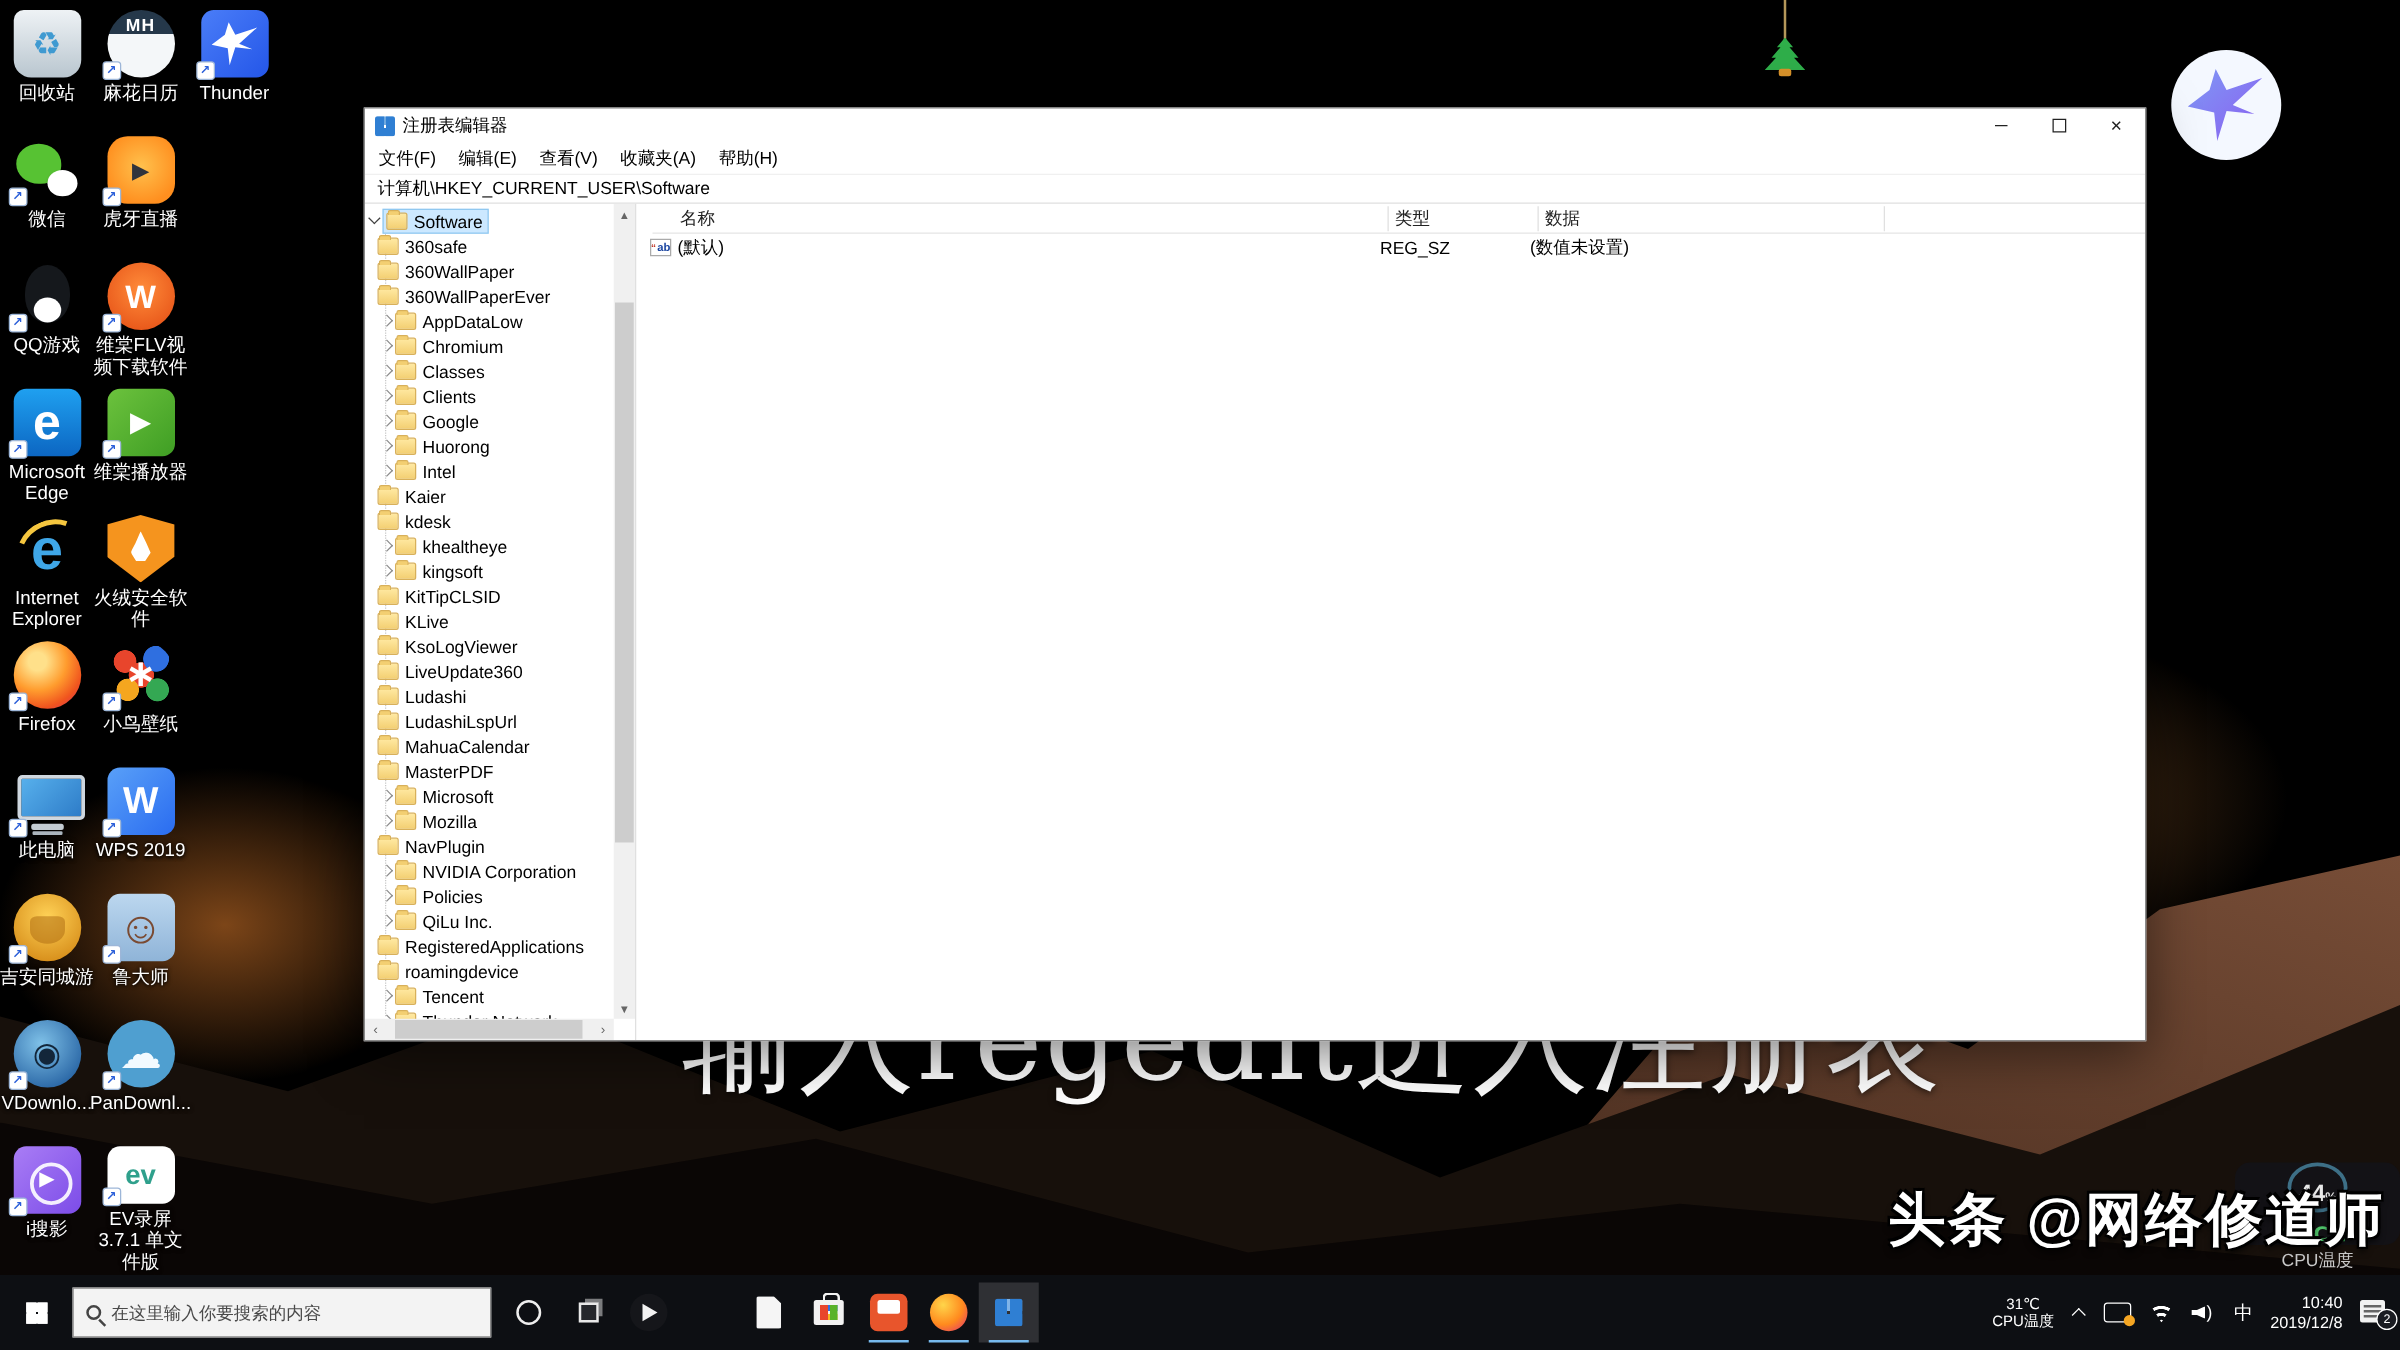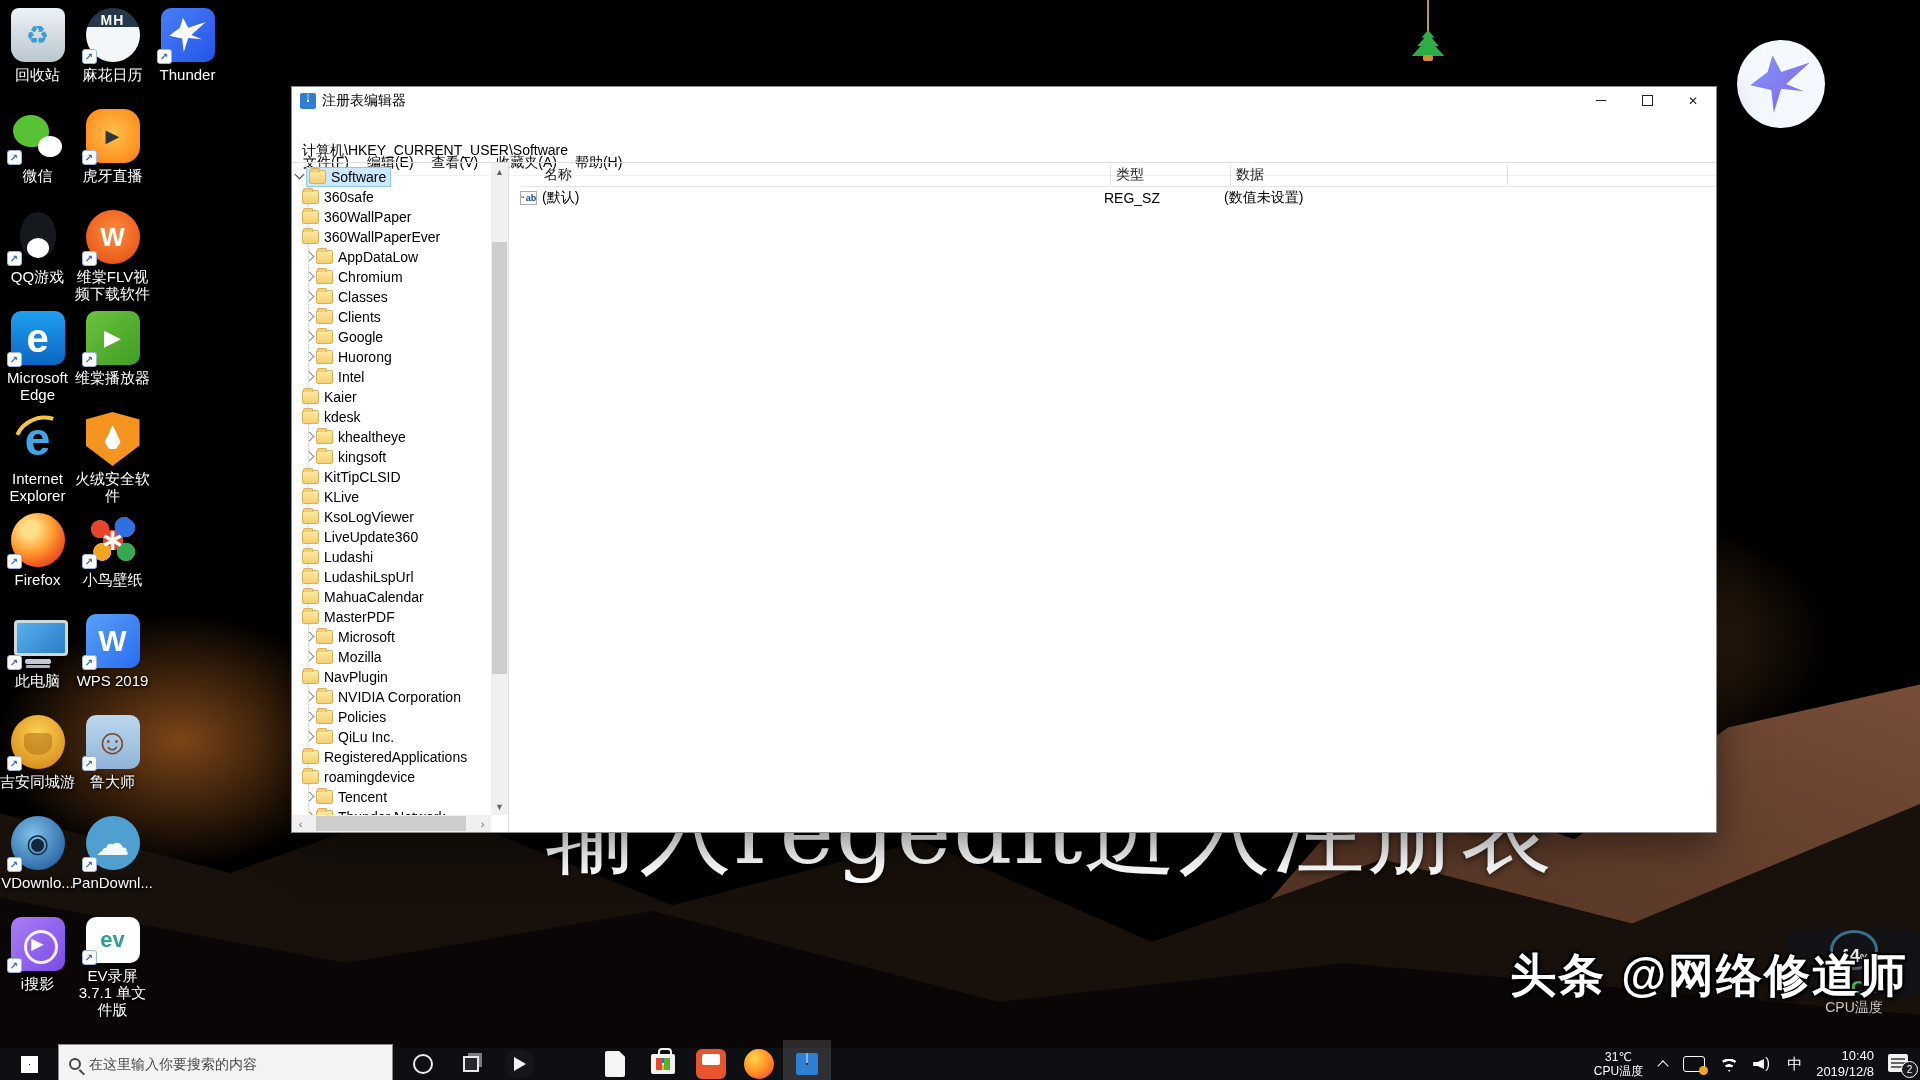--- a/index.html
+++ b/index.html
@@ -69,21 +69,21 @@
   .rw-title{position:absolute;left:0;top:0;right:0;height:27px;background:#fff;display:flex;align-items:center;}
   .rw-appicon{width:16px;height:16px;margin:0 6px 0 8px;background:
      linear-gradient(90deg,#2f7fd3 0 7px,transparent 7px 9px,#2f7fd3 9px 16px),
      linear-gradient(0deg,#2f7fd3 0 7px,transparent 7px 9px,#6fa9e0 9px 16px);border-radius:2px;}
   .rw-title-text{font-size:14px;}
   .rw-controls{position:absolute;right:0;top:0;height:27px;display:flex;}
   .rw-btn{width:46px;height:27px;display:flex;align-items:center;justify-content:center;color:#222;font-size:13px;}
   .rw-min::after{content:"";width:10px;height:1px;background:#222;}
   .rw-max::after{content:"";width:9px;height:9px;border:1px solid #222;}
   .rw-close::after{content:"✕";font-size:12px;}
-  .rw-menus{position:absolute;left:0;top:27px;right:0;height:26px;display:flex;align-items:center;padding-left:2px;border-bottom:1px solid #f0f0f0;margin-top:36px;}
+  .rw-menus{position:absolute;left:0;top:27px;right:0;height:26px;display:flex;align-items:center;padding-left:2px;border-bottom:1px solid #f0f0f0;}
   .rw-menu{padding:0 9px;height:100%;display:flex;align-items:center;}
   .rw-address{position:absolute;left:0;top:53px;right:0;height:23px;display:flex;align-items:center;padding-left:10px;border-bottom:1px solid #e0e0e0;}
   .rw-body{position:absolute;left:0;top:76px;right:0;bottom:0;}
   
   .tree-pane{position:absolute;left:0;top:0;width:217px;bottom:0;border-right:1px solid #e0e0e0;overflow:hidden;}
   .tree-scroll-v{position:absolute;right:0;top:0;width:17px;bottom:17px;background:#f0f0f0;}
   .tsv-thumb{position:absolute;left:1px;right:1px;top:79px;height:432px;background:#cdcdcd;}
   .tsv-arrow{position:absolute;left:0;right:0;height:17px;display:flex;align-items:center;justify-content:center;color:#666;font-size:9px;}
   .tsv-up{top:0;} .tsv-down{bottom:0;}
   .tree-scroll-h{position:absolute;left:0;right:17px;bottom:0;height:17px;background:#f0f0f0;}
@@ -106,21 +106,21 @@
   
   .val-pane{position:absolute;left:218px;top:0;right:0;bottom:0;}
   .vp-header{position:absolute;left:12px;top:0;right:0;height:24px;border-bottom:1px solid #e5e5e5;}
   .vp-h{position:absolute;top:0;height:24px;display:flex;align-items:center;color:#222;}
   .vp-sep{position:absolute;top:2px;height:20px;width:1px;background:#e0e0e0;}
   .vp-row{position:absolute;left:0;top:24px;right:0;height:22px;}
   .vp-cell{position:absolute;top:0;height:22px;display:flex;align-items:center;}
   .ab-icon{position:absolute;left:10px;top:4px;width:17px;height:14px;border:1px solid #aaa;background:#fff;color:#1b45a0;font-size:9px;font-weight:bold;display:flex;align-items:center;justify-content:center;}
   .ab-icon::before{content:"\201C";color:#c0392b;margin-right:1px;font-size:8px;}
   
-  .taskbar{position:absolute;left:0;right:0;bottom:0;height:32px;background:#0d0f13;z-index:30;display:flex;align-items:center;}
+  .taskbar{position:absolute;left:0;right:0;bottom:0;height:60px;background:#0d0f13;z-index:30;display:flex;align-items:center;}
   .tb-start{width:58px;height:48px;display:flex;align-items:center;justify-content:center;}
   .tb-start .winlogo{width:17px;height:17px;background:
     linear-gradient(90deg,#fff 0 8px,transparent 8px 9.5px,#fff 9.5px 17px),
     linear-gradient(0deg,#fff 0 8px,transparent 8px 9.5px,#fff 9.5px 17px);}
   .tb-search{width:335px;height:40px;background:#f3f3f3;border:1px solid #8a8a8a;display:flex;align-items:center;padding-left:10px;gap:8px;}
   .tb-search .lens{width:12px;height:12px;border:2px solid #444;border-radius:50%;position:relative;flex:0 0 12px;}
   .tb-search .lens::after{content:"";position:absolute;left:9px;top:9px;width:7px;height:2px;background:#444;transform:rotate(45deg);transform-origin:0 0;}
   .tb-search input{border:none;background:transparent;outline:none;font-size:14px;color:#222;width:280px;font-family:inherit;}
   .tb-search input::placeholder{color:#4a4a4a;opacity:1;}
   .tb-icons{display:flex;height:48px;margin-left:6px;}

